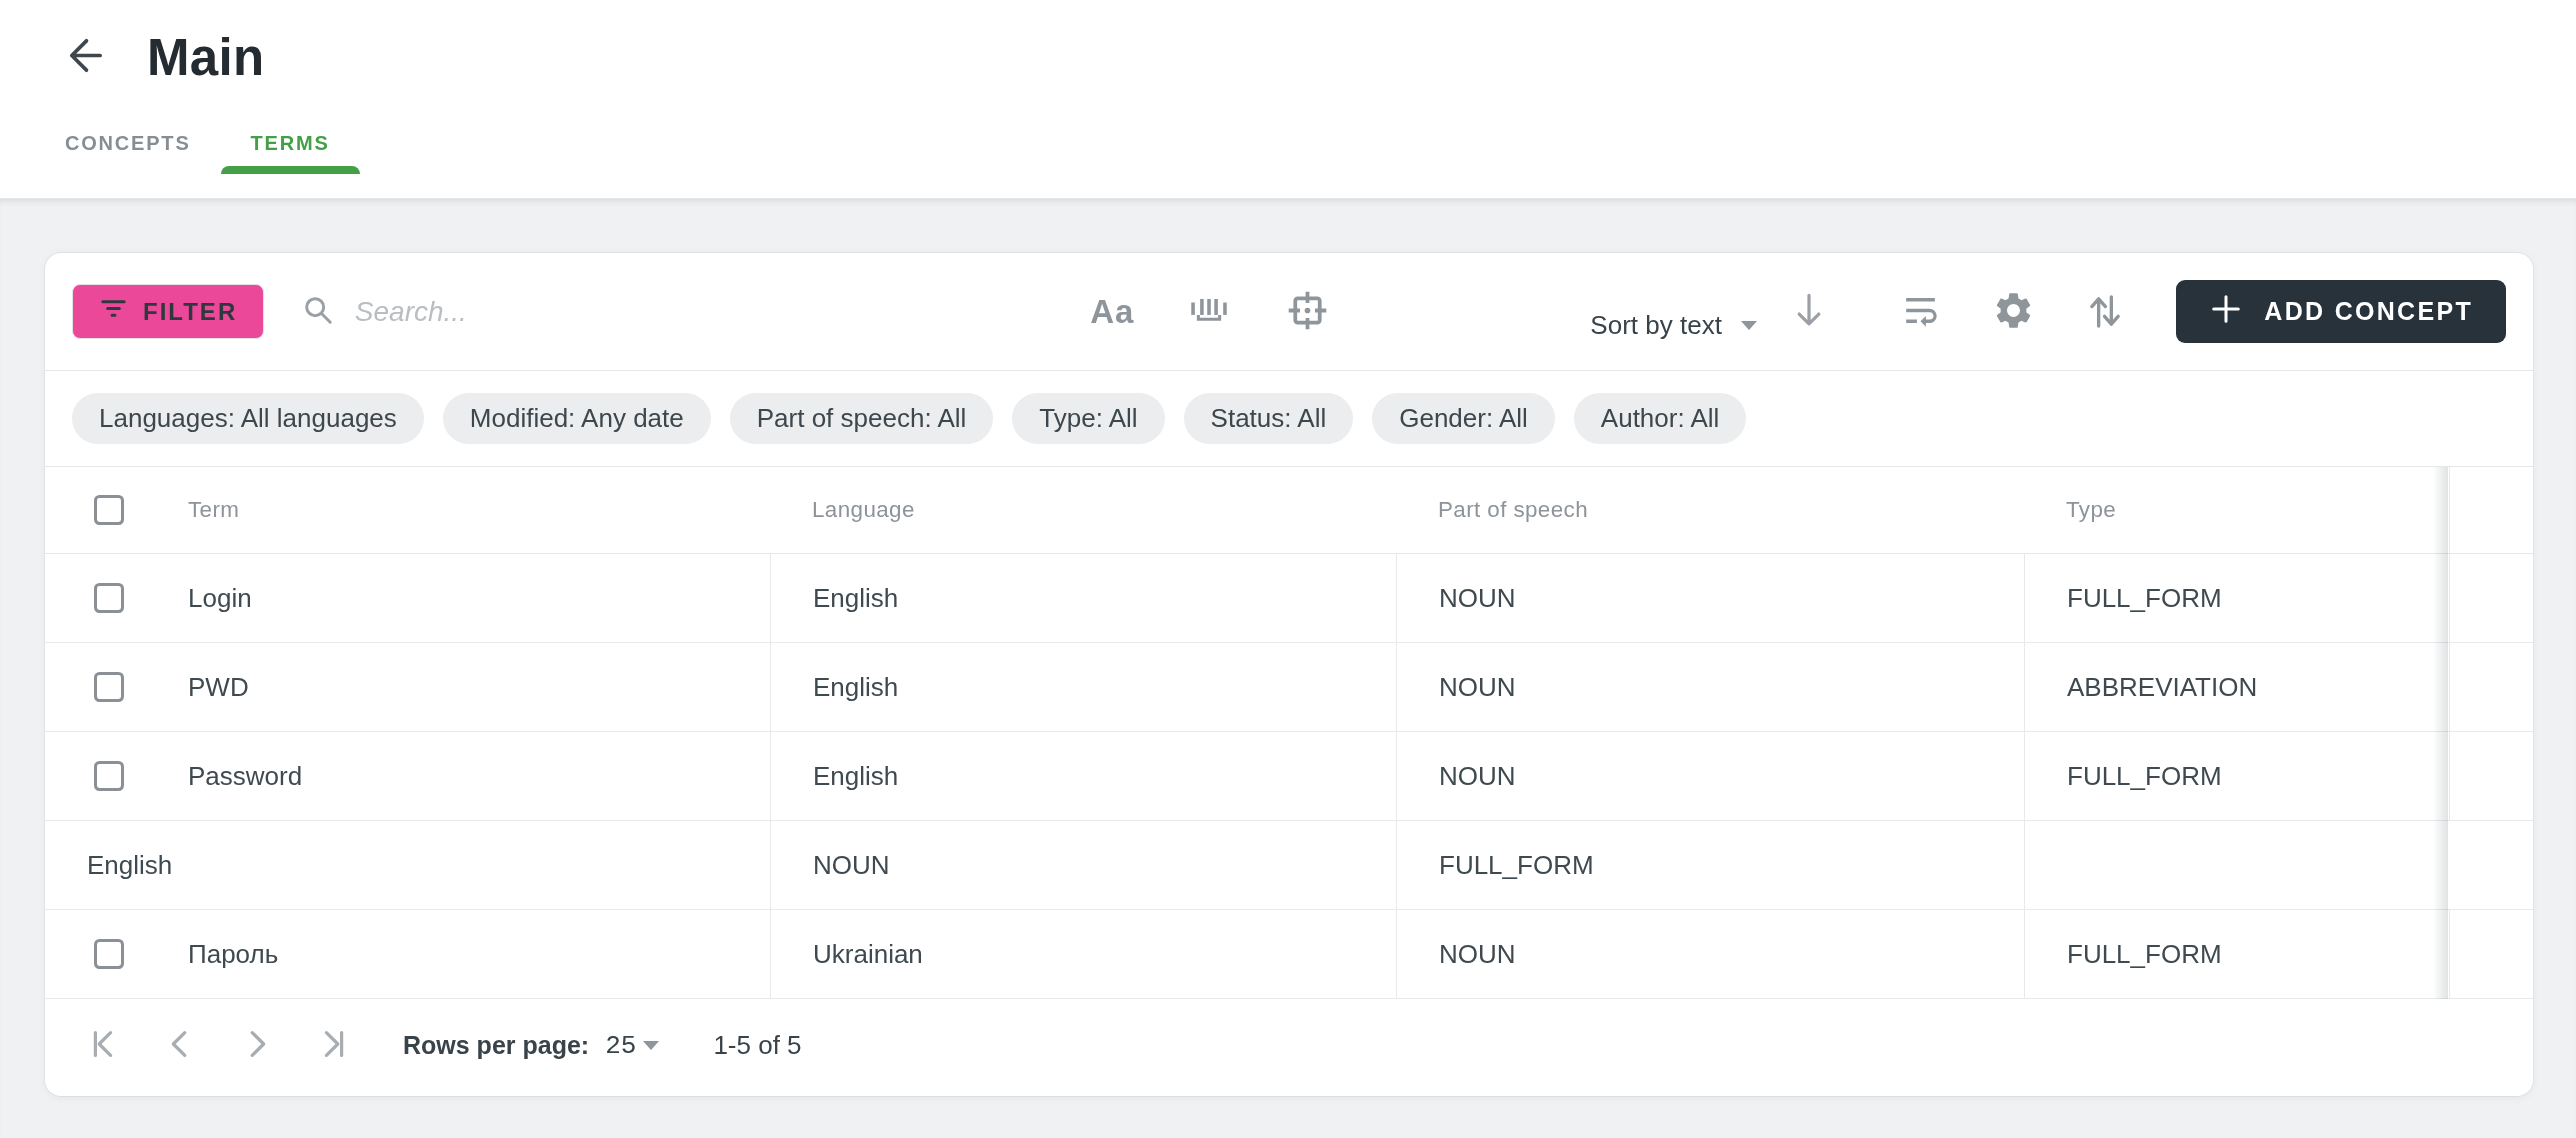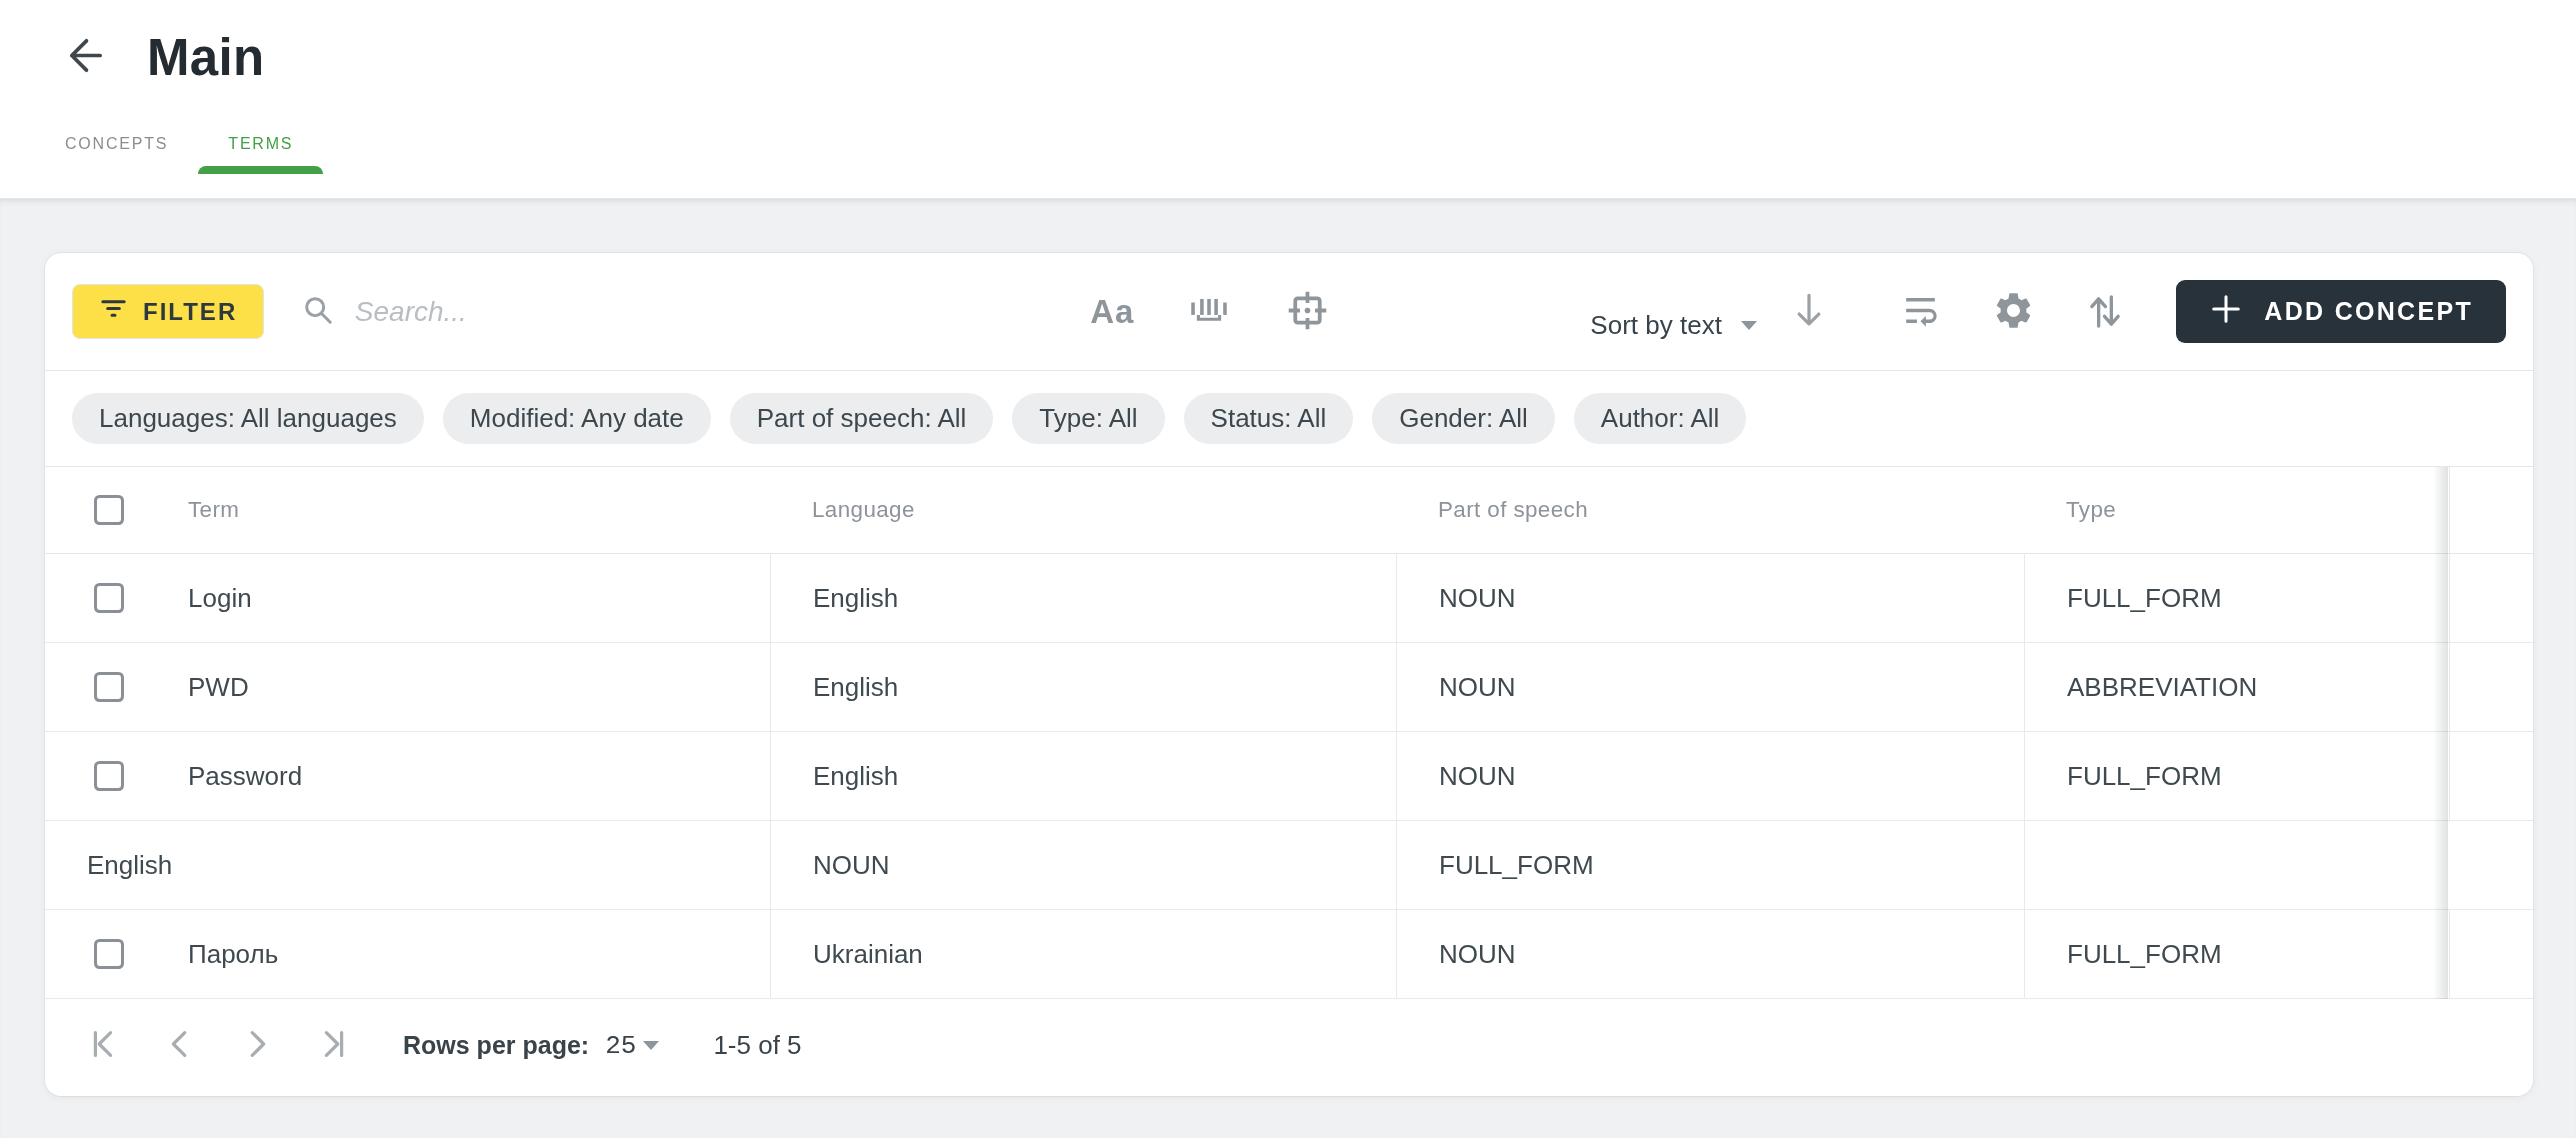--- a/index.html
+++ b/index.html
@@ -16,34 +16,34 @@
   }
 
   
   .top { background:#fff; height:199px; border-bottom:0.9px solid var(--divider); position:relative; }
   .title-row { display:flex; align-items:center; height:114px; padding-left:59px; }
   .back-btn { width:50px; height:50px; border:none; background:transparent; cursor:pointer; display:flex; align-items:center; justify-content:center; }
   .page-title { font-size:51px; font-weight:700; color:#242b31; margin-left:38px; letter-spacing:0.3px; }
 
   .tabs { display:flex; padding-left:35px; height:59px; align-items:stretch; }
   .tab { position:relative; padding:0 30px; display:flex; align-items:center; background:transparent; border:none; cursor:pointer;
-         font-size:16px; font-weight:400; letter-spacing:1.8px; color:#878e93; font-family:inherit; }
+         font-size:20px; font-weight:700; letter-spacing:1.8px; color:#878e93; font-family:inherit; }
   .tab.active { color:var(--green); }
   .tab.active::after { content:""; position:absolute; left:0; right:0; bottom:-0.9px; height:8px;
          background:var(--green); border-radius:8px 8px 0 0; }
 
   
   .content { background:var(--page-bg); height:939px; box-shadow:inset 0 6.3px 8px -6.3px rgba(0,0,0,.14); padding-top:54px; }
   .card { margin-left:45px; width:2488px; height:843px; background:#fff; border-radius:16px;
           box-shadow:0 0 0 0.9px rgba(0,0,0,.045), 0 1.8px 9px rgba(0,0,0,.05); overflow:hidden; }
 
   
   .toolbar { height:118px; display:flex; align-items:center; padding:0 27px; border-bottom:0.9px solid var(--divider); }
   .filter-btn { height:55px; display:flex; align-items:center; gap:15px; padding:0 26px;
-        background:#fde047; border:1.8px solid #e1e3e5; border-radius:8px; cursor:pointer;
+        background:#ec4899; border:1.8px solid #e1e3e5; border-radius:8px; cursor:pointer;
         font-family:inherit; font-size:24px; font-weight:700; letter-spacing:2px; color:#2e383f; }
   .search-box { display:flex; align-items:center; gap:20.6px; margin-left:38px; width:716px; }
   .search-box input { border:none; outline:none; flex:1; font-family:inherit; font-size:28px; color:#3c464d; background:transparent;font-style:italic; }
   .search-box input::placeholder { color:#b9bec2; }
   .mid-icons { display:flex; align-items:center; gap:51px; margin-left:72px; }
   .icon-btn { background:transparent; border:none; cursor:pointer; display:flex; align-items:center; justify-content:flex-start; padding:0; }
   .aa { font-size:33px; font-weight:700; color:var(--muted); letter-spacing:0.9px; }
   .spacer { flex:1; }
   .sort-ctl { display:flex; align-items:center; gap:19px; cursor:pointer; background:transparent; border:none; font-family:inherit;margin-top:28px; }
   .sort-label { font-size:26px; color:var(--dark-text); }

